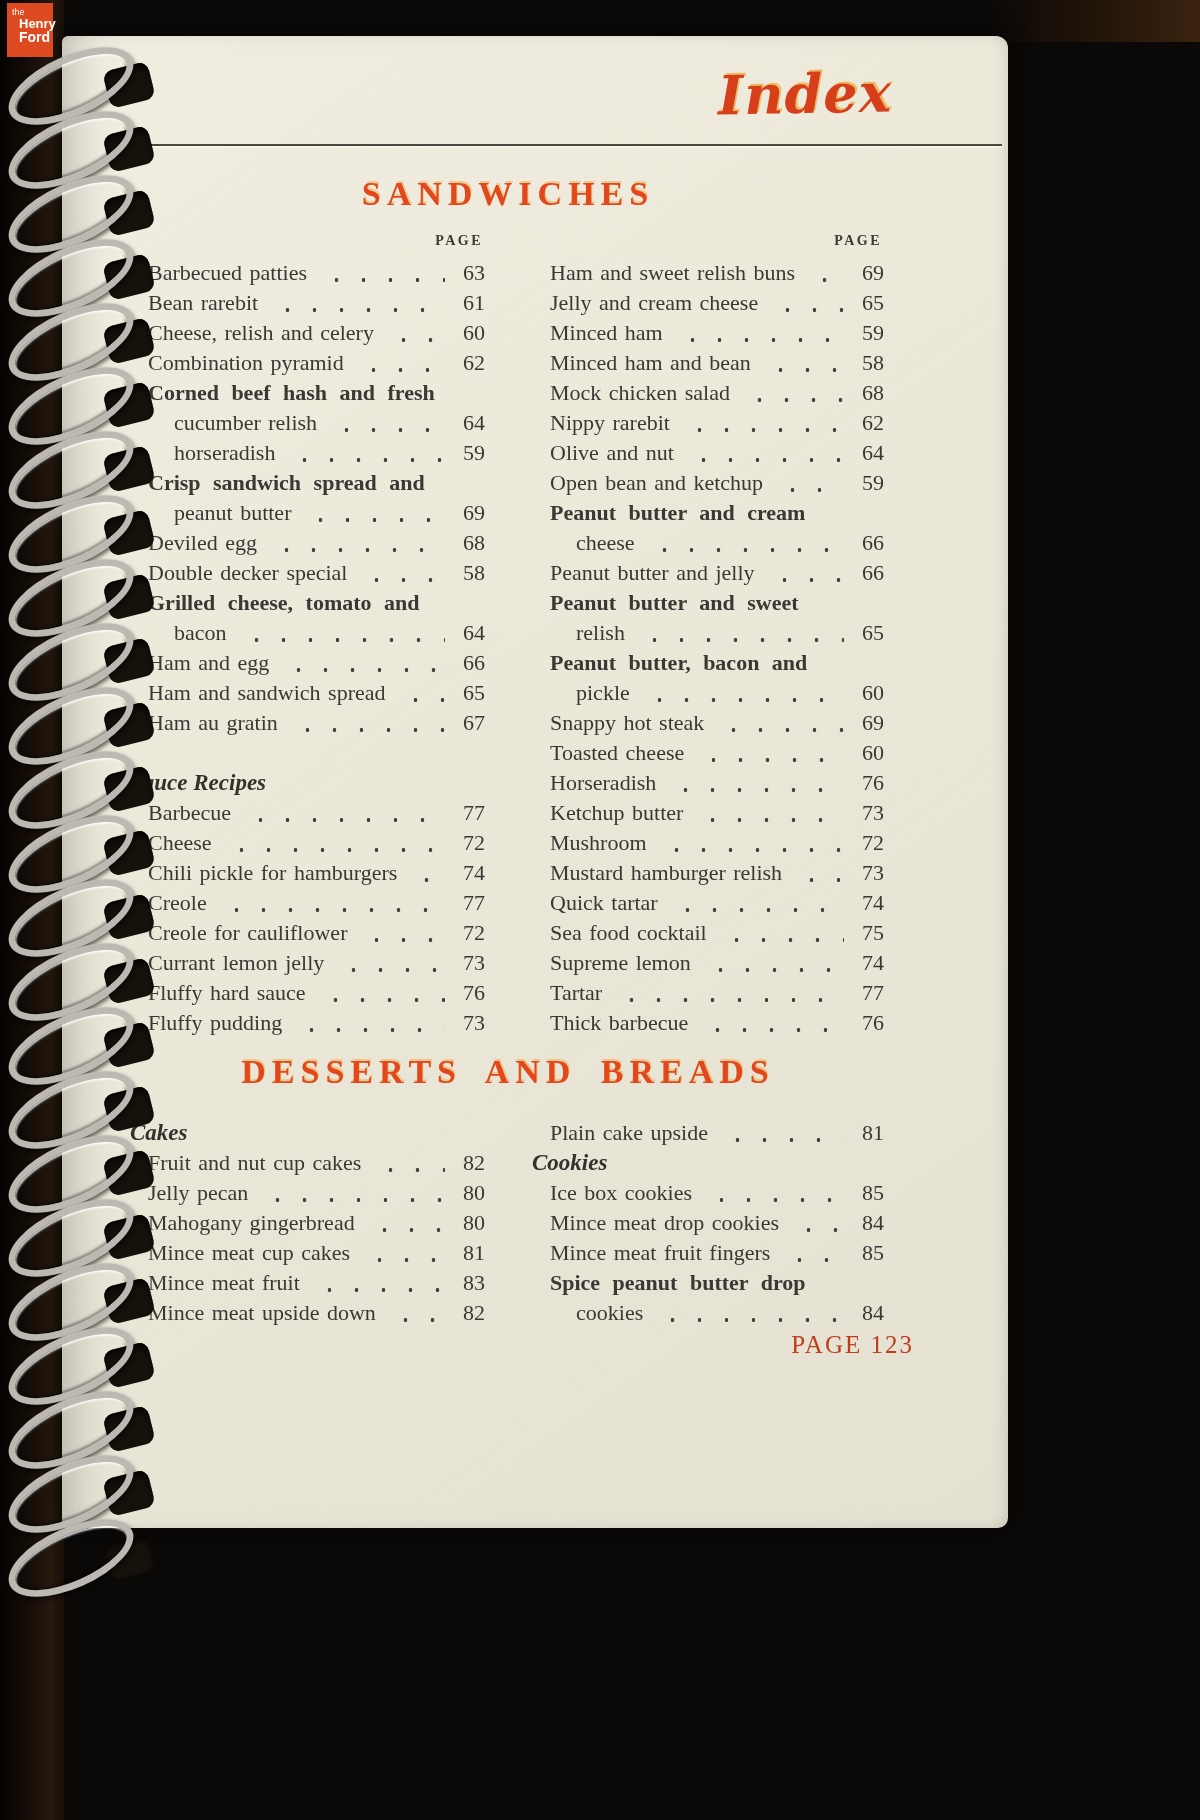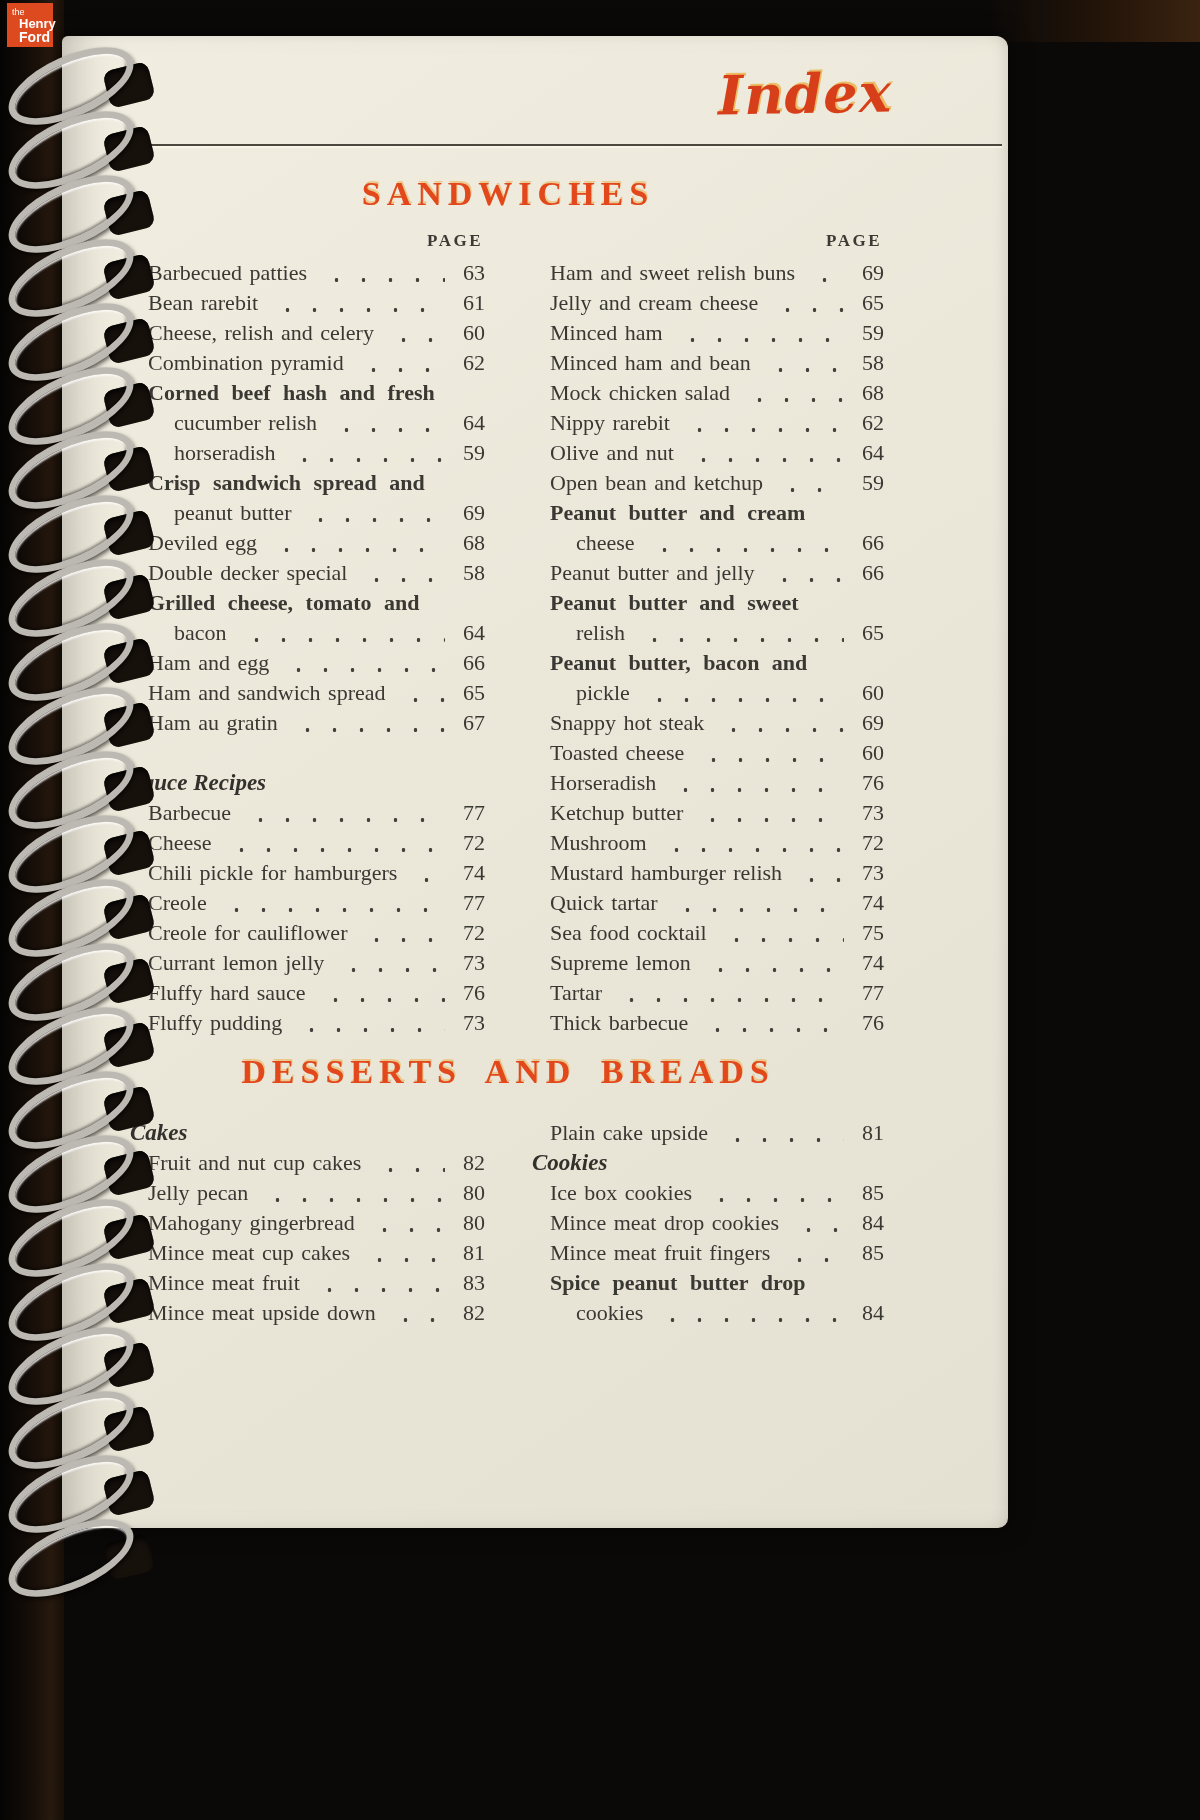--- a/index.html
+++ b/index.html
@@ -9,21 +9,21 @@
   .bg-left{position:absolute;left:0;top:0;width:64px;height:100%;
            background:linear-gradient(90deg,#050403,#140d08 45%,#27190e 80%,#170f08);}
   .bg-topright{position:absolute;right:0;top:0;width:210px;height:42px;
            background:linear-gradient(90deg,#0b0908,#241509 55%,#3a2310);}
   
   .page{position:absolute;left:62px;top:36px;width:946px;height:1492px;
         background:linear-gradient(145deg,#f1ede0,#ebe7d9 45%,#e4e0d2);
         border-radius:6px 12px 10px 6px;
         box-shadow:0 0 22px rgba(0,0,0,.65), inset 34px 0 46px -30px rgba(0,0,0,.28), inset -8px 0 18px -10px rgba(0,0,0,.18);}
   
-  .logo{position:absolute;left:7px;top:3px;width:46px;height:44px;background:#dd4a20;z-index:30;
+  .logo{position:absolute;left:7px;top:3px;width:46px;height:54px;background:#dd4a20;z-index:30;
         font-family:"Liberation Sans",sans-serif;color:#fff;box-sizing:border-box;padding:4px 3px 0 5px;}
   .logo .l1{font-size:9px;line-height:10px;}
   .logo .l2{font-size:13px;line-height:13px;font-weight:bold;margin-left:7px;}
   .logo .l3{font-size:14px;line-height:15px;font-weight:bold;margin-left:7px;}
   
   .binding{position:absolute;left:0;top:0;width:230px;height:1820px;z-index:20;pointer-events:none;}
   .coil{position:absolute;left:0;width:210px;height:60px;}
   .hole{position:absolute;left:106px;top:12px;width:46px;height:38px;background:#17110c;border-radius:10px;
         transform:rotate(-14deg);box-shadow:inset 0 4px 6px rgba(0,0,0,.85);}
   .wire{position:absolute;left:4px;top:2px;width:120px;height:46px;border:7px solid #bcb9b2;border-radius:50%;
@@ -38,21 +38,21 @@
   
   .content{position:absolute;left:68px;top:138px;width:756px;color:#3a3833;font-size:22px;}
   .sec-h{text-align:center;font-family:Liberation Serif, serif;font-weight:bold;font-size:34px;
         line-height:40px;letter-spacing:6px;word-spacing:10px;color:#e2481b;margin:0 0 16px 0;
         text-shadow:1px -2px 0 rgba(233,174,74,.55);}
   .sec:nth-child(2) .sec-h{margin:12px 0 22px 0;}
   .sec:nth-child(3) .sec-h{margin:14px 0 26px 0;}
   .cols{display:flex;align-items:flex-start;}
   .col-l{width:355px;}
   .col-r{width:352px;margin-left:47px;}
-  .pglbl{line-height:22px;margin:0 0 6px 0;text-align:right;padding-right:2px;font-size:17px;
+  .pglbl{line-height:22px;margin:0 0 6px 0;text-align:right;padding-right:2px;font-size:14px;
         letter-spacing:2.5px;font-weight:bold;color:#3c3a34;}
   .subhead{font-weight:bold;font-style:italic;font-size:23px;line-height:30px;color:#33312c;}
   .entry{padding-left:18px;word-spacing:2px;}
   .wrap-line{line-height:30px;word-spacing:7px;font-weight:bold;}
   .erow{display:flex;align-items:flex-end;line-height:30px;}
   .erow.cont{padding-left:26px;}
   .nm{white-space:nowrap;}
   .dots{flex:1 1 auto;min-width:0;height:30px;margin:0 6px 0 10px;align-self:stretch;
         background-image:radial-gradient(circle,#44413b 1.7px,transparent 2.1px);
         background-size:27px 30px;background-repeat:repeat-x;background-position:6px 7px;}
@@ -488,20 +488,21 @@
                   <div class="erow cont">
                     <span class="nm">cookies</span>
                     <span class="dots"></span>
                     <span class="pg">84</span>
                   </div>
                 </div>
               </div>
             </div>
           </div>
         </div>
+      <div class="footer">PAGE 123</div>
     </div>
   </div>
 
   <div class="binding">
       <div class="coil" style="top: 54px;">
         <div class="hole"></div>
         <div class="wire"></div>
       </div>
       <div class="coil" style="top: 118px;">
         <div class="hole"></div>

